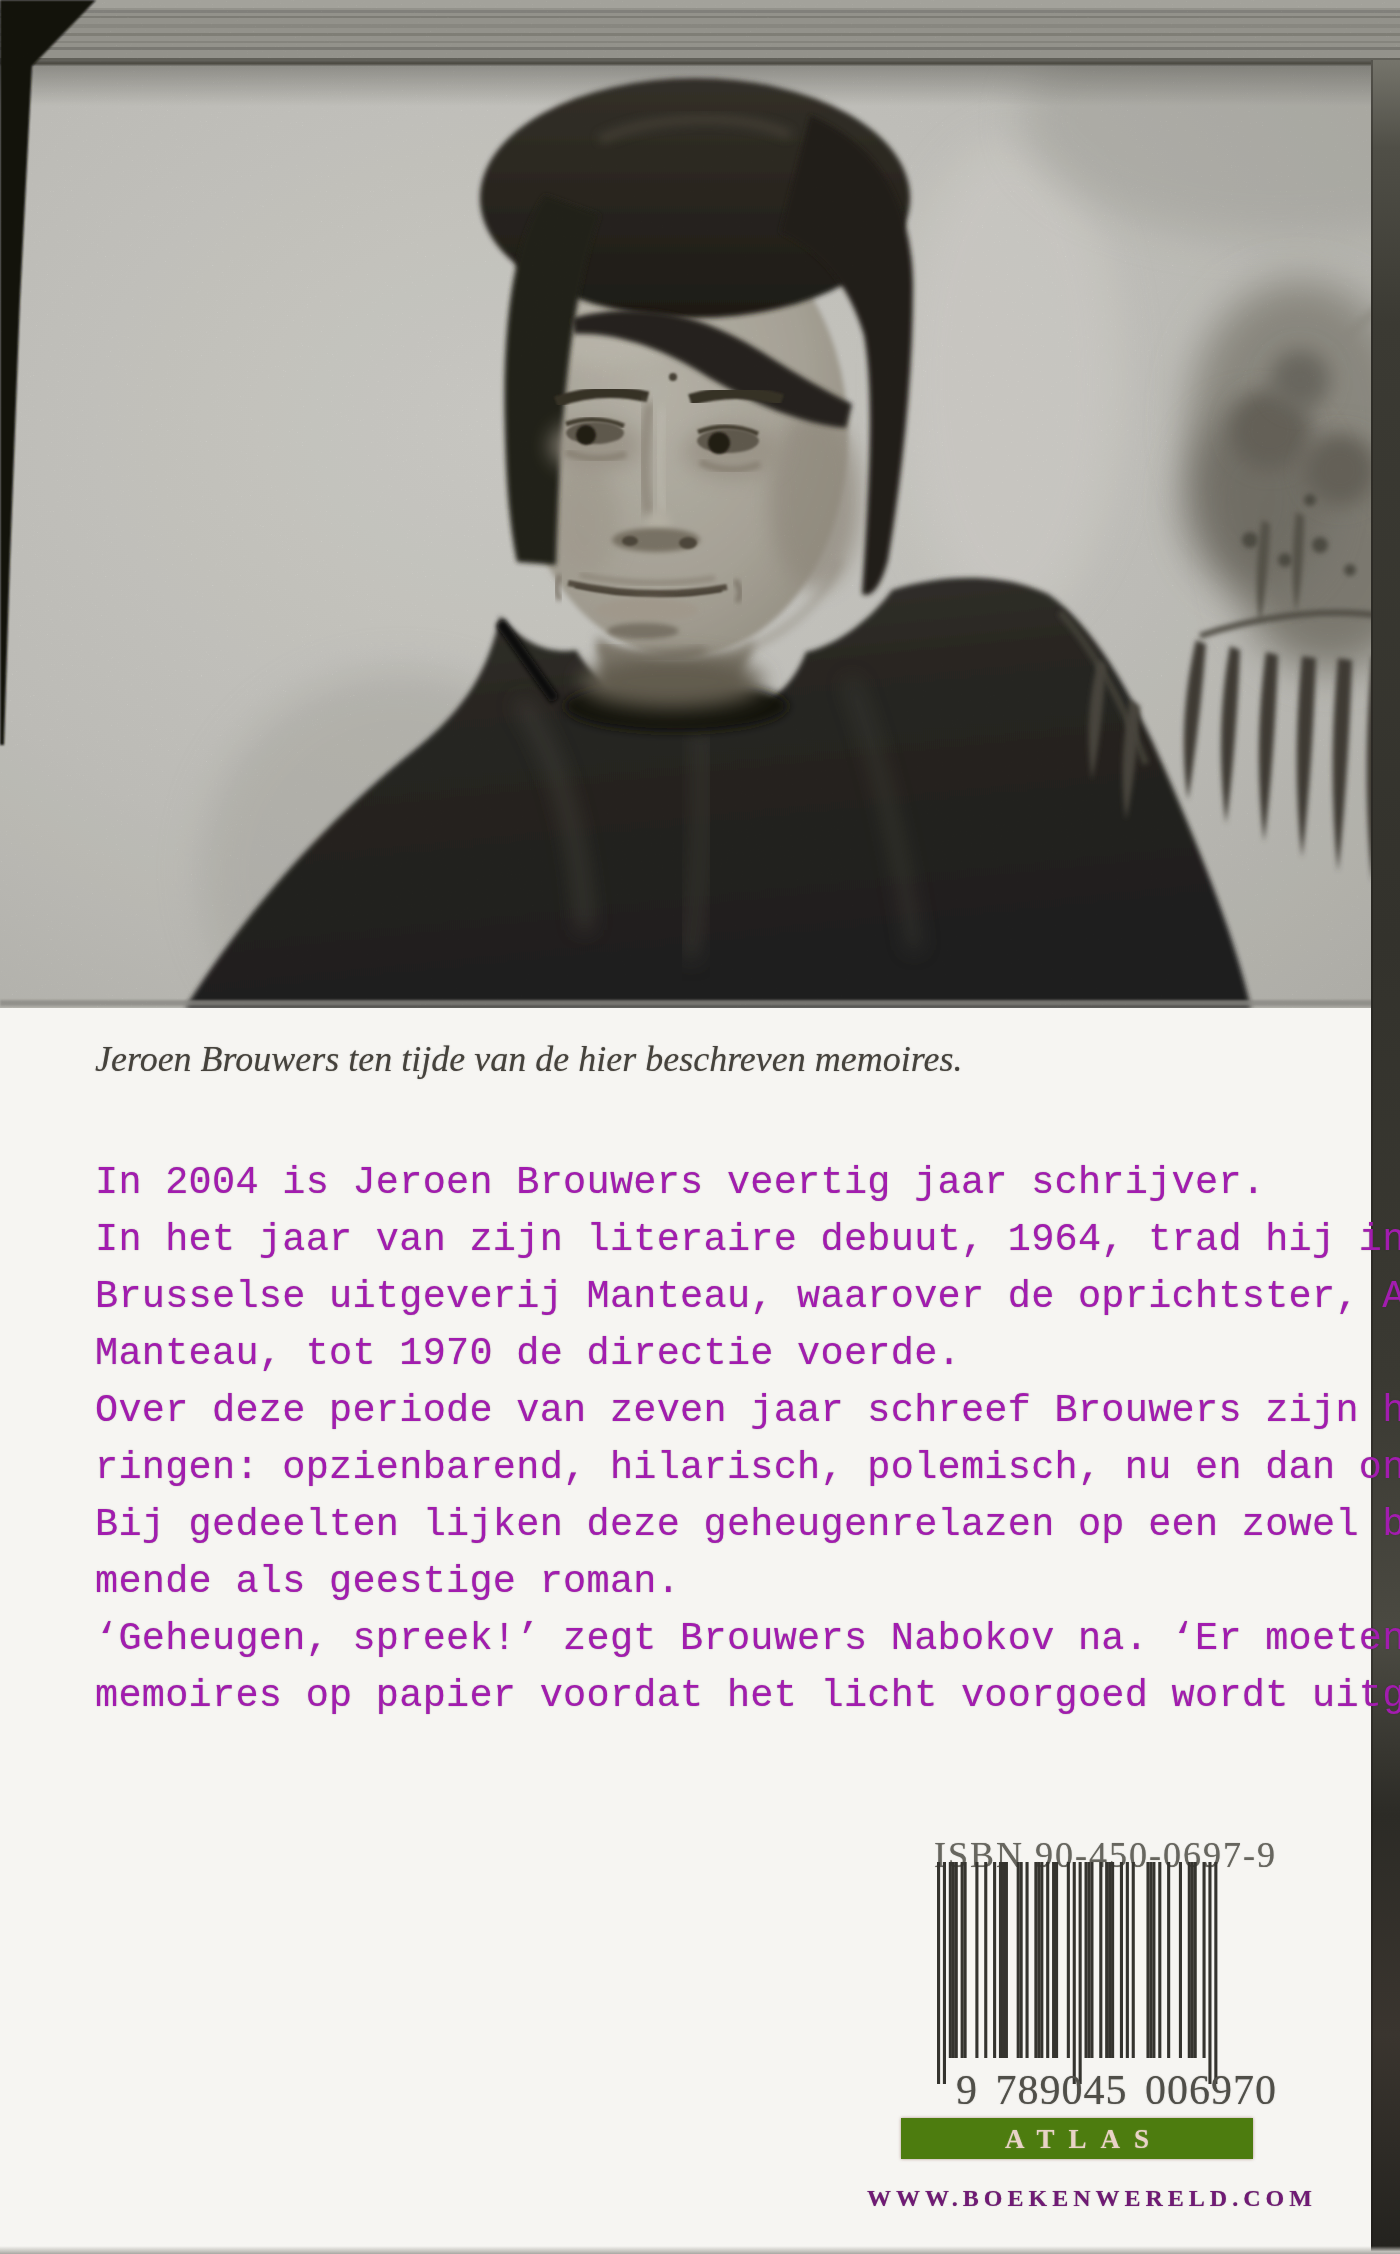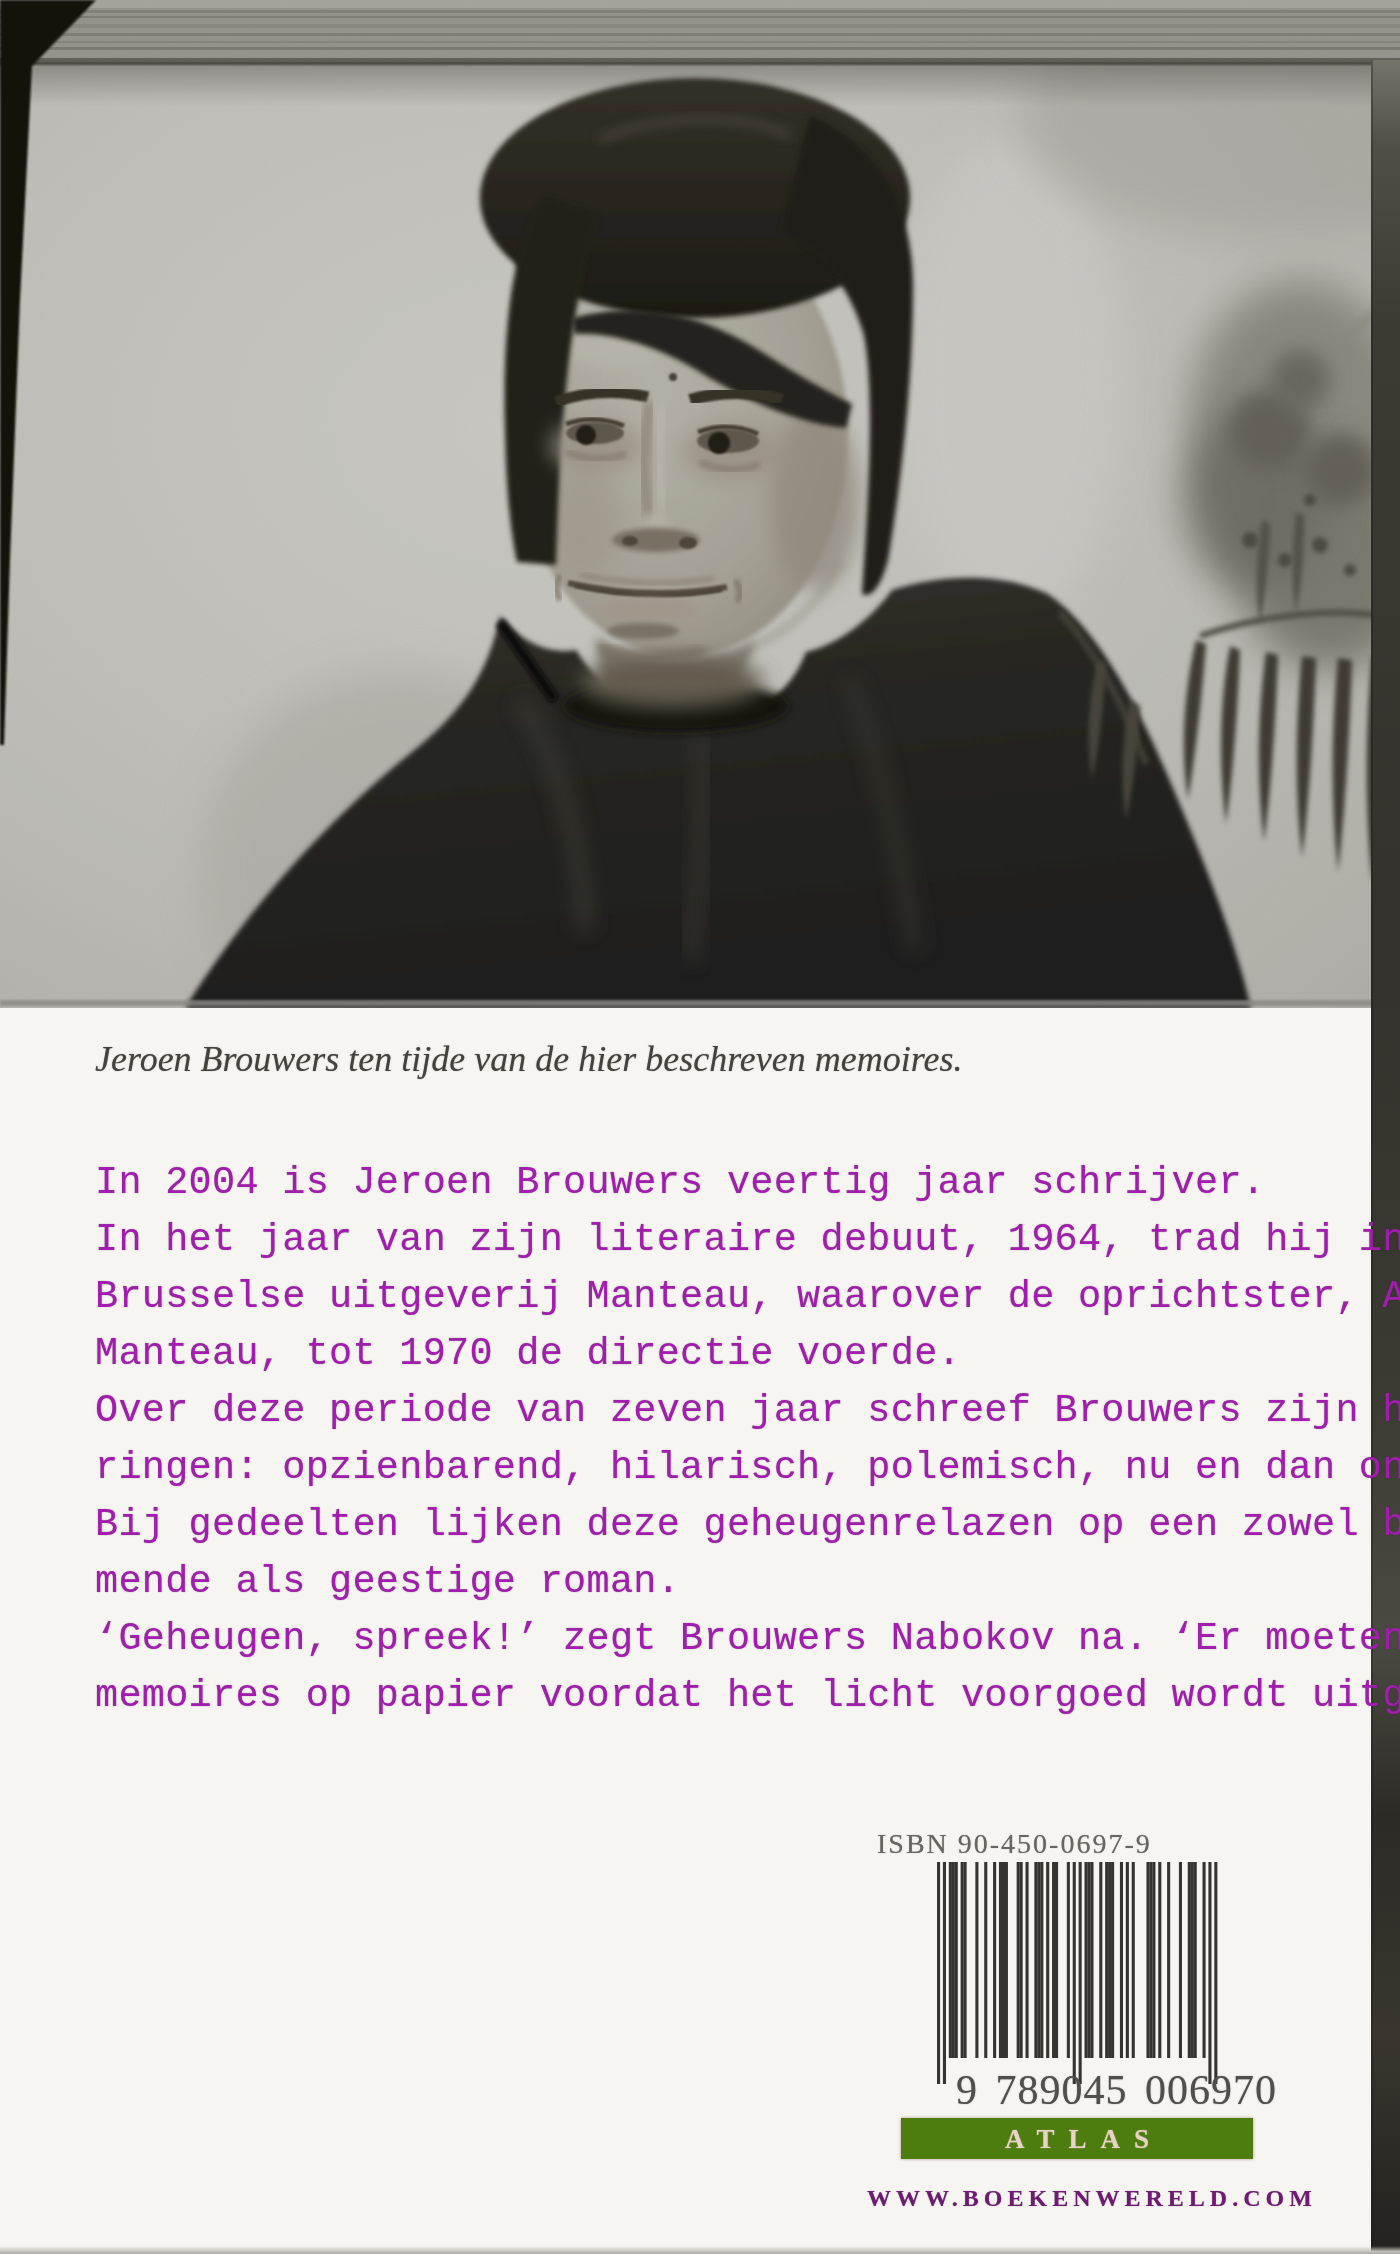--- a/index.html
+++ b/index.html
@@ -11,22 +11,22 @@
       linear-gradient(102deg, rgba(0,0,0,0) 60%, rgba(0,0,0,0) 100%),
       linear-gradient(180deg,#75746b 0%,#504f47 4%,#3b3a33 12%,#33322c 40%,#3a3932 60%,#4b4a42 72%,#2c2b26 80%,#3a352f 90%,#23221e 100%);
     border-left:2px solid rgba(25,24,20,.35);}
   .caption{position:absolute;left:95px;top:1036px;width:1200px;
     font-style:italic;font-size:36px;line-height:46px;color:#45423c;
     text-shadow:0 0 1.2px rgba(60,56,50,.5);white-space:pre;}
   .blurb{position:absolute;left:95px;top:1155px;width:1300px;
     font-size:38.5px;line-height:57px;color:#a21caf;letter-spacing:.3px;
     text-shadow:0 0 1.2px rgba(55,52,46,.5);white-space:pre;font-family:Liberation Mono, monospace;}
   .isbn-col{position:absolute;left:877px;top:1828px;width:400px;height:420px;}
-  .isbn-label{position:absolute;left:0;top:0;width:100%;text-align:left;
-    font-size:28px;letter-spacing:2px;color:#67665f;text-shadow:0 0 1px rgba(90,88,82,.6);white-space:pre;}
+  .isbn-label{position:absolute;left:0;top:6px;width:100%;text-align:right;
+    font-size:36px;letter-spacing:2px;color:#67665f;text-shadow:0 0 1px rgba(90,88,82,.6);white-space:pre;}
   .barcode{position:absolute;left:0;top:34px;width:100%;height:222px;text-align:center;}
   .barcode svg{display:inline-block;}
   .barcode-digits{position:absolute;left:0;top:238px;width:100%;text-align:right;
     font-size:42px;color:#504f49;letter-spacing:1px;word-spacing:6px;
     text-shadow:0 0 1.2px rgba(70,68,62,.55);white-space:pre;}
   .atlas-box{position:absolute;left:24px;top:290px;width:352px;height:41px;
     background:#a54434;text-align:center;line-height:42px;
     box-shadow:0 0 3px rgba(120,60,45,.5);}
   .atlas-box span{font-size:27px;font-weight:bold;letter-spacing:14px;padding-left:14px;
     color:#e9d3c7;text-shadow:0 0 1.5px rgba(240,220,210,.5);}

